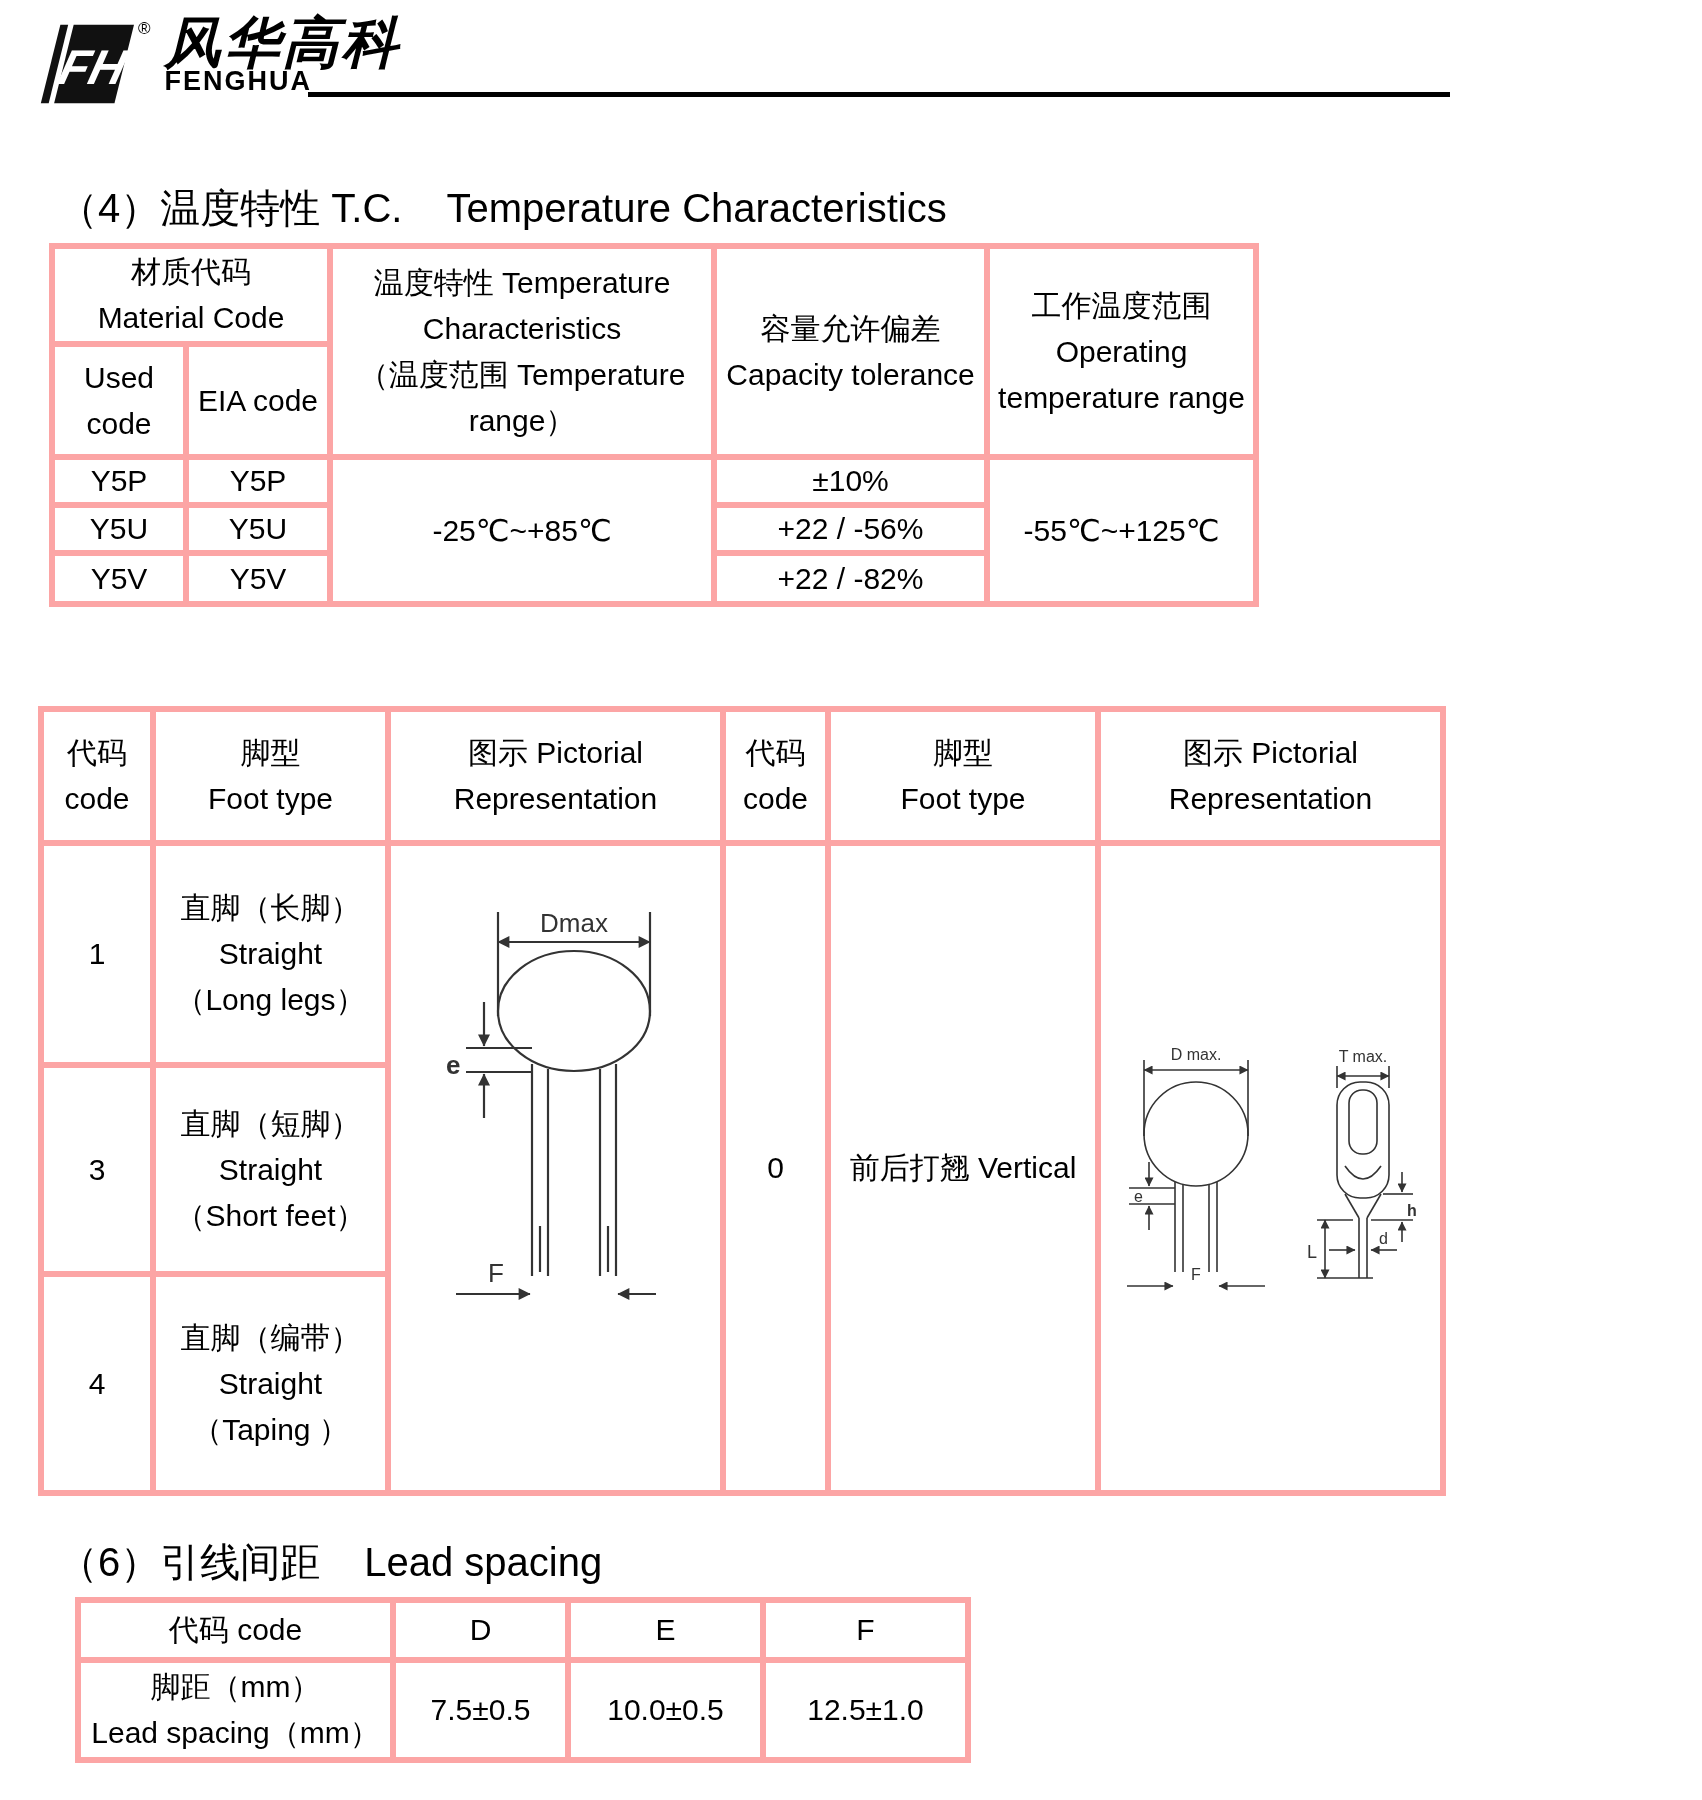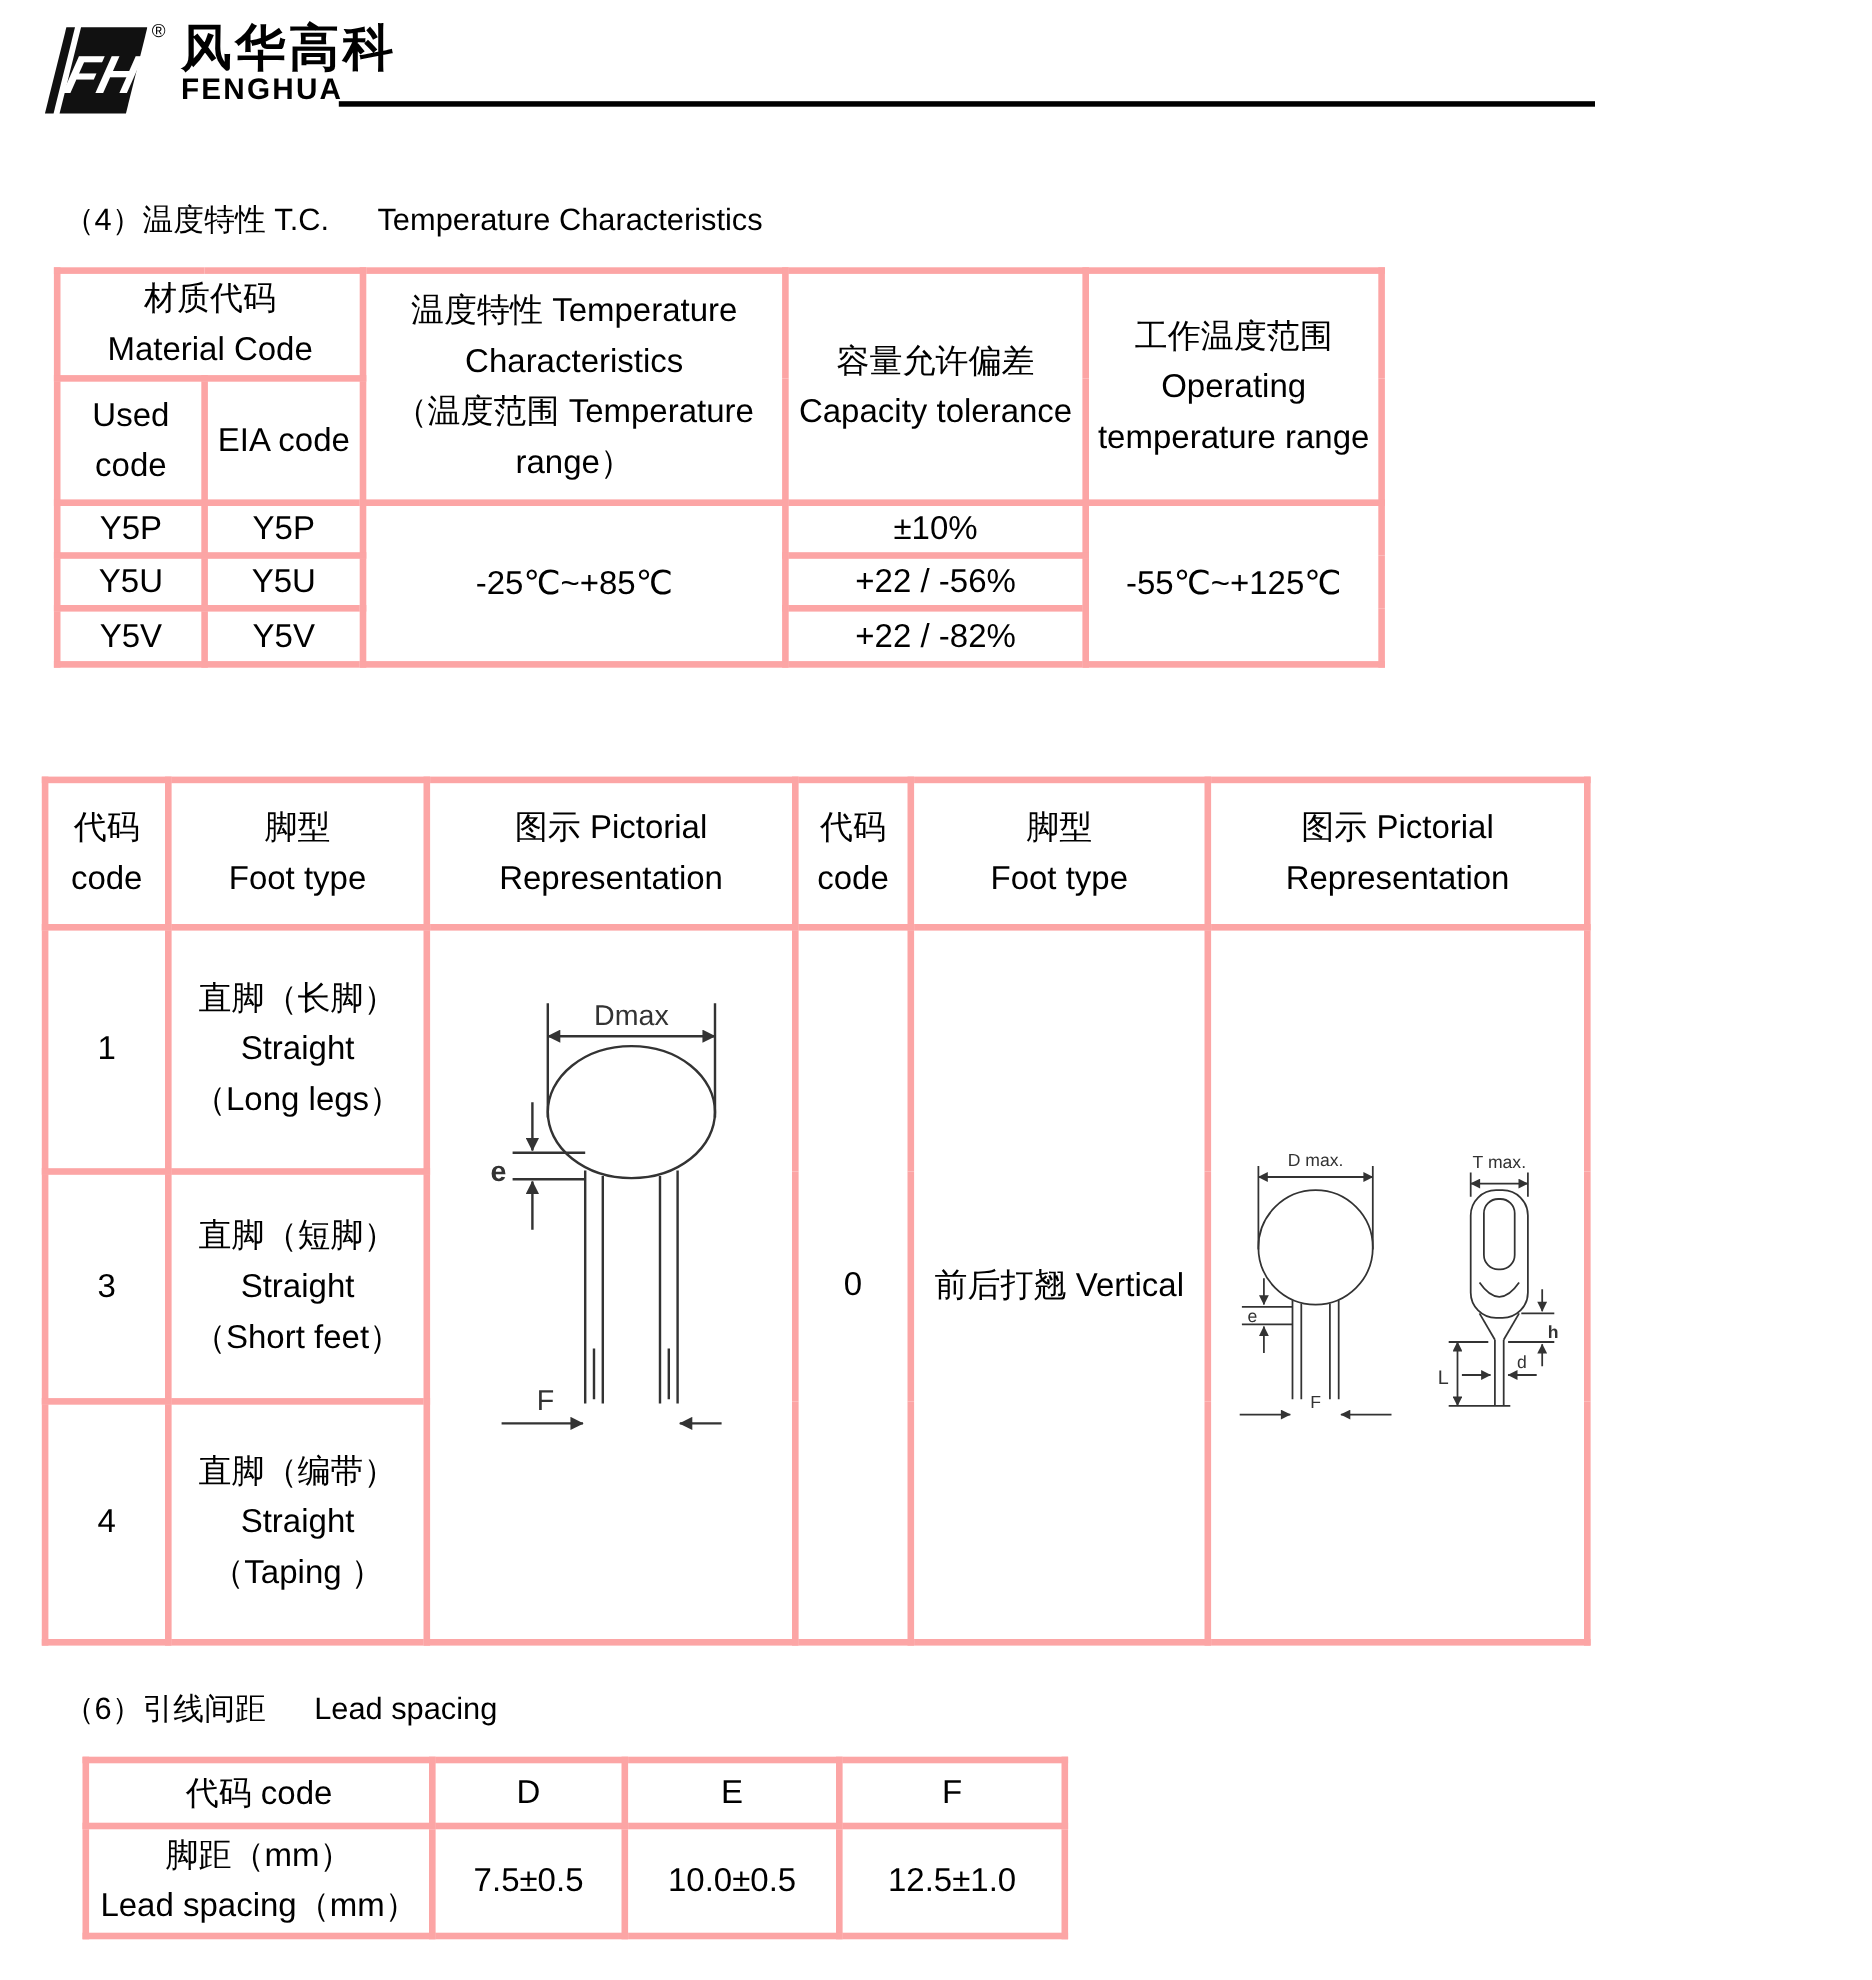--- a/index.html
+++ b/index.html
@@ -4,27 +4,27 @@
 <style>
   html,body{margin:0;padding:0;background:#fff;}
   .page{position:relative;width:1702px;height:1800px;background:#ffffff;
         font-family:"Liberation Sans","DejaVu Sans",sans-serif;color:#000;overflow:hidden;}
 
   
   .logo{position:absolute;left:40px;top:20px;display:flex;align-items:flex-start;}
   .logo-mark{width:94px;height:88px;flex:0 0 auto;}
   .reg{font-size:17px;line-height:17px;margin:0 6px 0 4px;}
   .brand{margin-left:8px;display:flex;flex-direction:column;}
-  .brand-zh{font-size:46px;font-weight:bold;letter-spacing:3px;line-height:46px;}
+  .brand-zh{font-size:56px;font-weight:bold;letter-spacing:3px;line-height:46px;font-style:italic;}
   .brand-en{font-size:27px;font-weight:bold;letter-spacing:2px;line-height:30px;}
   .doc-title{position:absolute;top:34px;right:252px;font-size:34px;font-weight:bold;}
   .rule{position:absolute;left:308px;top:92px;width:1142px;height:5px;background:#000;}
 
   
-  .sec-title{position:absolute;left:58px;font-size:28px;white-space:nowrap;}
+  .sec-title{position:absolute;left:58px;font-size:40px;white-space:nowrap;}
   .sec-title .en{margin-left:44px;}
   .st4{top:181px;} .st5{top:646px;} .st6{top:1535px;}
 
   
   table{border-collapse:collapse;table-layout:fixed;}
   td{border:6px solid #fca5a5;text-align:center;vertical-align:middle;
      font-size:30px;padding:0;overflow:hidden;}
   .ln{line-height:46px;}
   .t1{position:absolute;left:49px;top:243px;width:1204px;}
   .t2{position:absolute;left:38px;top:706px;width:1402px;}

